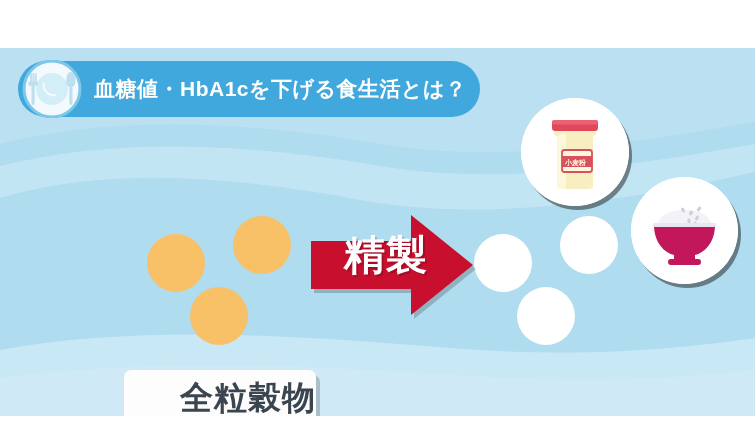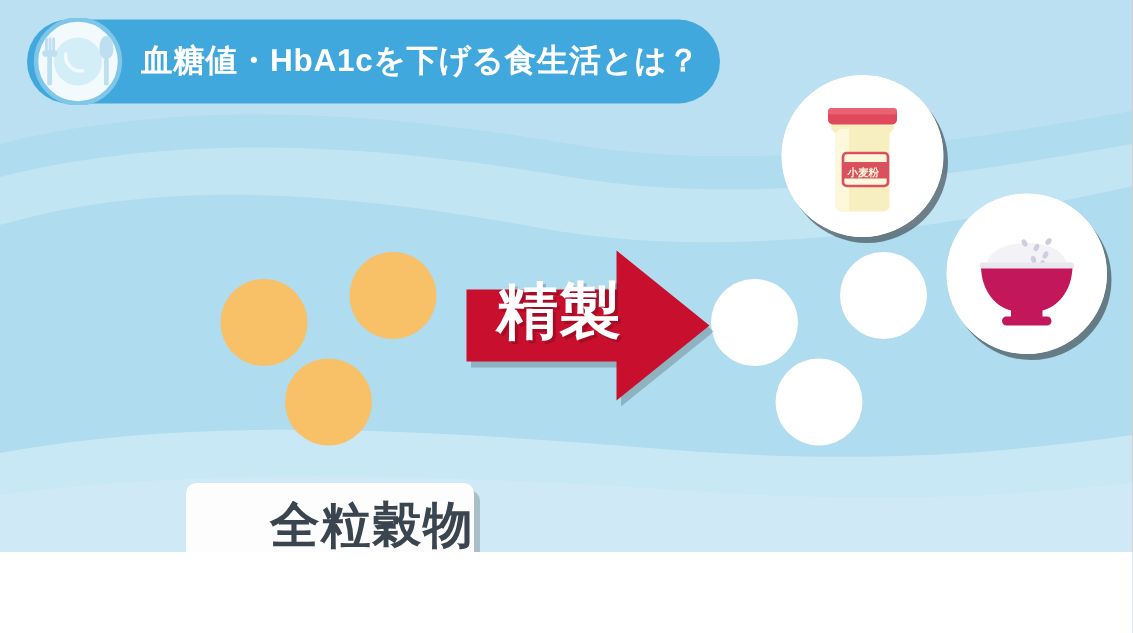--- a/index.html
+++ b/index.html
@@ -10,20 +10,21 @@
   }
   body {
     font-family: "Liberation Sans", "DejaVu Sans", sans-serif;
   }
   #stage {
     position: relative;
     width: 755px;
     height: 368px;
     overflow: hidden;
     background: #c2410c;
+    margin-top: 48px;
   }
   
   .bg-layer {
     position: absolute;
     left: 0; top: 0;
     width: 755px;
     height: 422px;
   }
   
   .header-pill {
@@ -70,21 +71,21 @@
     width: 170px;
     height: 108px;
   }
   .arrow-label {
     position: absolute;
     left: 318px;
     top: 176px;
     width: 110px;
     height: 62px;
     line-height: 62px;
-    text-align: center;
+    text-align: right;
     font-size: 41px;
     font-weight: bold;
     color: #ffffff;
     letter-spacing: 1px;
     white-space: nowrap;
     text-shadow: 2px 2px 0 rgba(0,0,0,0.18);
   }
   
   .label-box {
     position: absolute;

